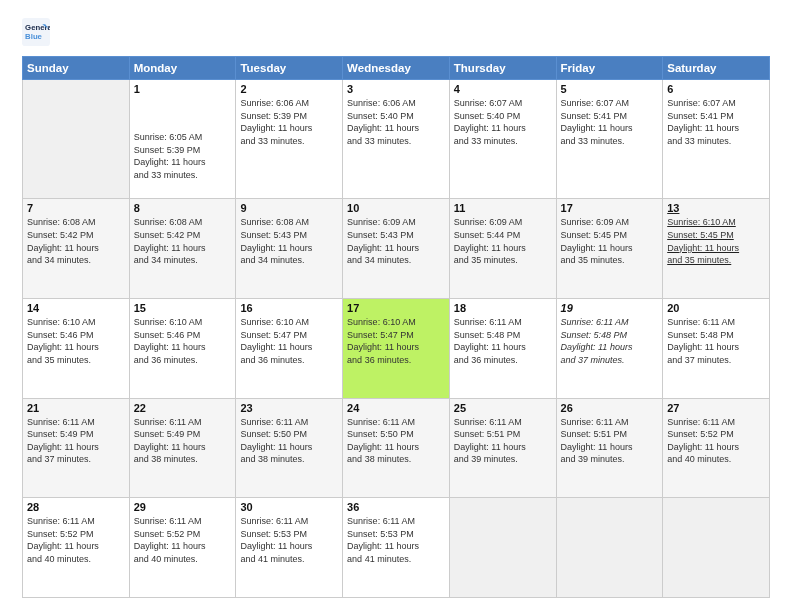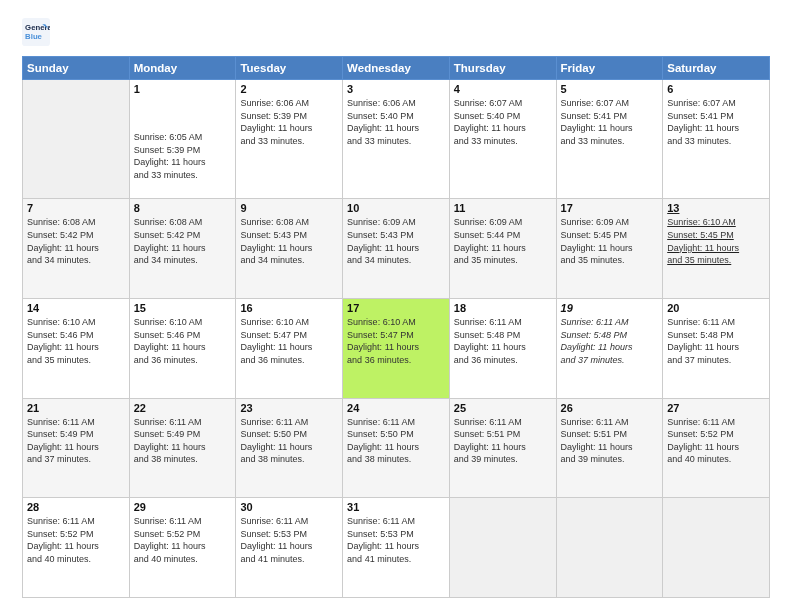--- a/index.html
+++ b/index.html
@@ -352,21 +352,21 @@
 and 40 minutes.</div>
           </td>
           <td style="background: rgb(255, 255, 255); margin-left: 15px;">
             <span class="day-num">30</span>
             <div class="day-info" style="white-space: pre-line;">Sunrise: 6:11 AM
 Sunset: 5:53 PM
 Daylight: 11 hours
 and 41 minutes.</div>
           </td>
           <td style="background: rgb(255, 255, 255);">
-            <span class="day-num">31</span>
+            <span class="day-num">36</span>
             <div class="day-info" style="white-space: pre-line;">Sunrise: 6:11 AM
 Sunset: 5:53 PM
 Daylight: 11 hours
 and 41 minutes.</div>
           </td>
           <td class="empty-cell"></td>
           <td class="empty-cell"></td>
           <td class="empty-cell"></td>
         </tr>
       </tbody>

